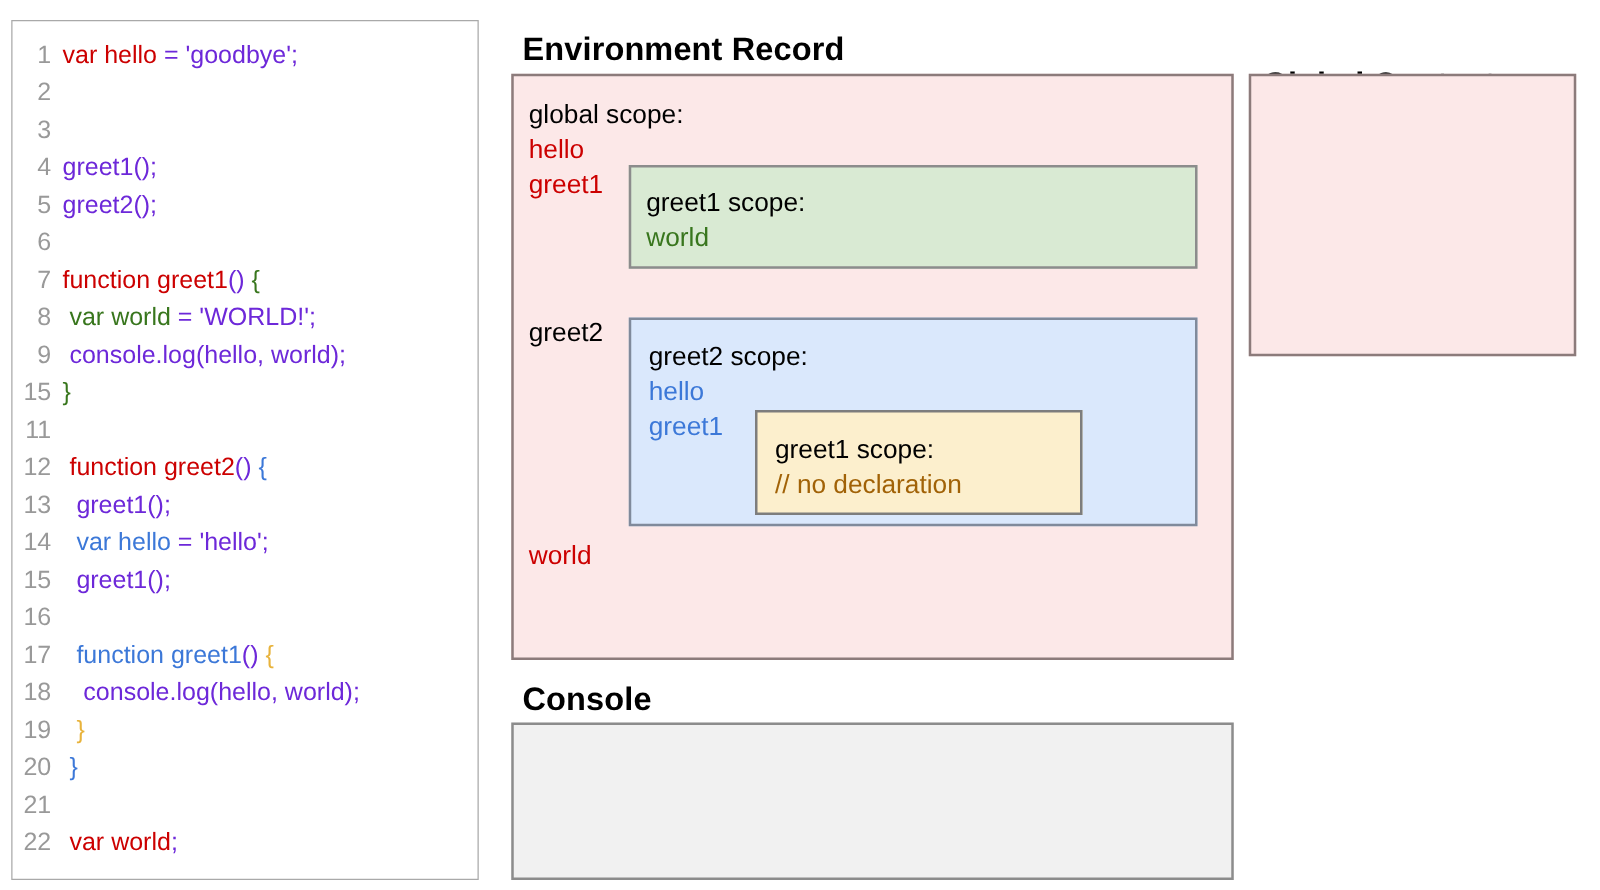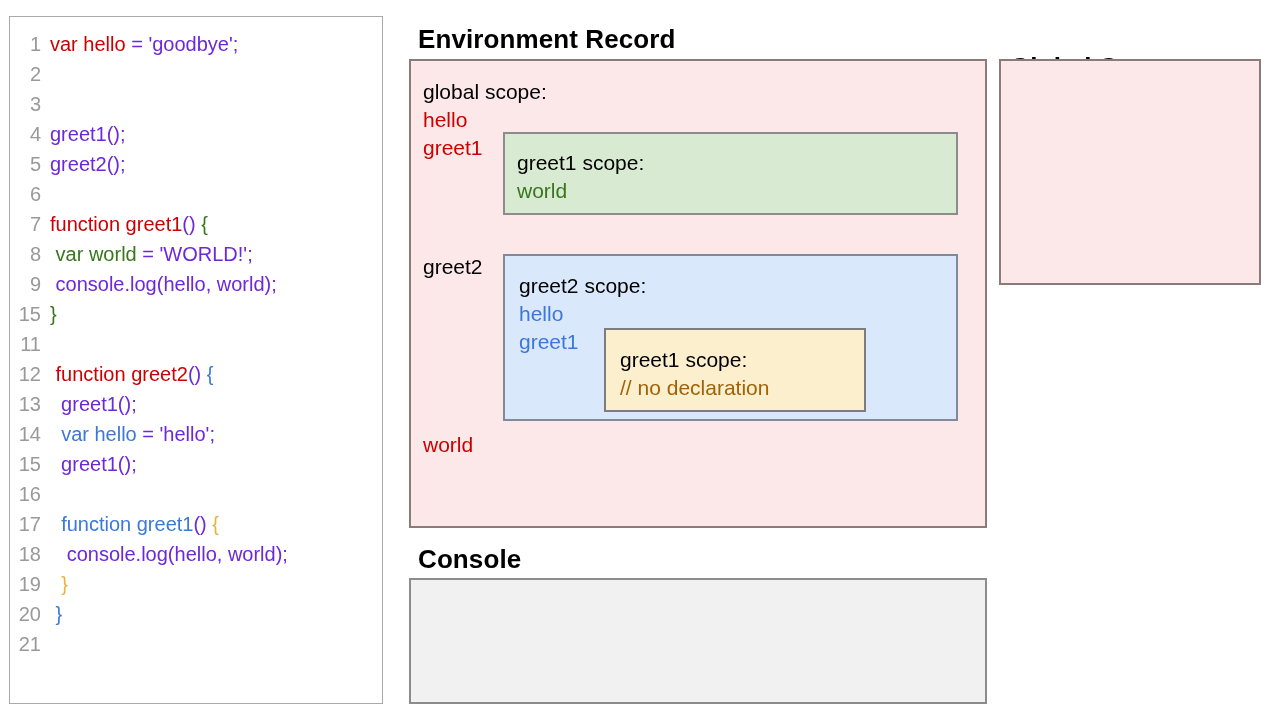--- a/index.html
+++ b/index.html
@@ -167,20 +167,21 @@
       <div class="code-line"><span class="ln">12</span><span class="code-text"><span class="t-black"> </span><span class="t-red">function greet2</span><span class="t-black">() </span><span class="t-blue">{</span></span></div>
       <div class="code-line"><span class="ln">13</span><span class="code-text"><span class="t-black">  greet1();</span></span></div>
       <div class="code-line"><span class="ln">14</span><span class="code-text"><span class="t-black">  </span><span class="t-blue">var hello</span><span class="t-black"> = 'hello';</span></span></div>
       <div class="code-line"><span class="ln">15</span><span class="code-text"><span class="t-black">  greet1();</span></span></div>
       <div class="code-line"><span class="ln">16</span><span class="code-text"><span class="t-black"></span></span></div>
       <div class="code-line"><span class="ln">17</span><span class="code-text"><span class="t-black">  </span><span class="t-blue">function greet1</span><span class="t-black">() </span><span class="t-orange">{</span></span></div>
       <div class="code-line"><span class="ln">18</span><span class="code-text"><span class="t-black">   console.log(hello, world);</span></span></div>
       <div class="code-line"><span class="ln">19</span><span class="code-text"><span class="t-black">  </span><span class="t-orange">}</span></span></div>
       <div class="code-line"><span class="ln">20</span><span class="code-text"><span class="t-black"> </span><span class="t-blue">}</span></span></div>
       <div class="code-line"><span class="ln">21</span><span class="code-text"><span class="t-black"></span></span></div>
+      <div class="code-line"><span class="ln">22</span><span class="code-text"><span class="t-black"> </span><span class="t-red">var world</span><span class="t-black">;</span></span></div>
     </div>
 </div>
 
 <div class="section-title" style="left:418px; top:24px;">Environment Record</div>
 
 <div id="env-record-box">
 
   <div class="scope-label" id="global-scope-title">global scope:</div>
 
   <div class="scope-label" id="global-var-hello">hello</div>

